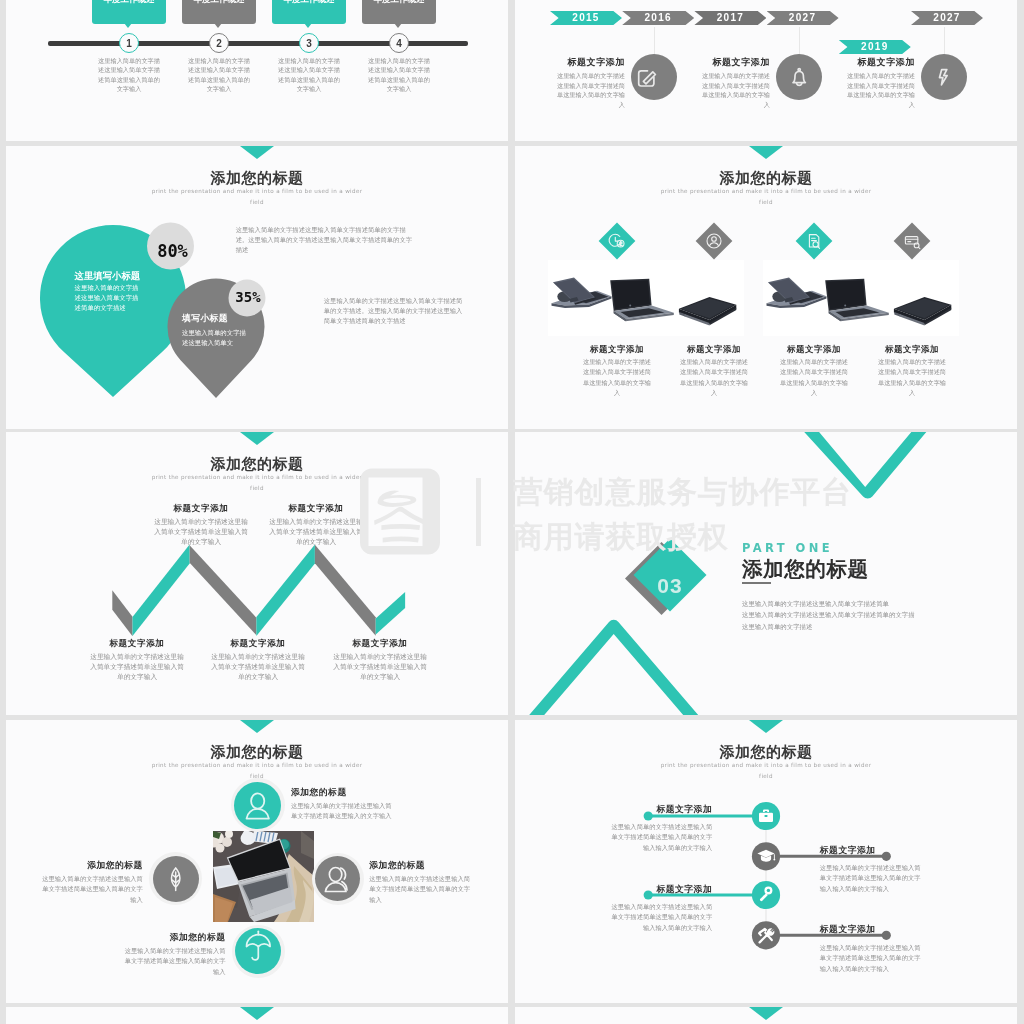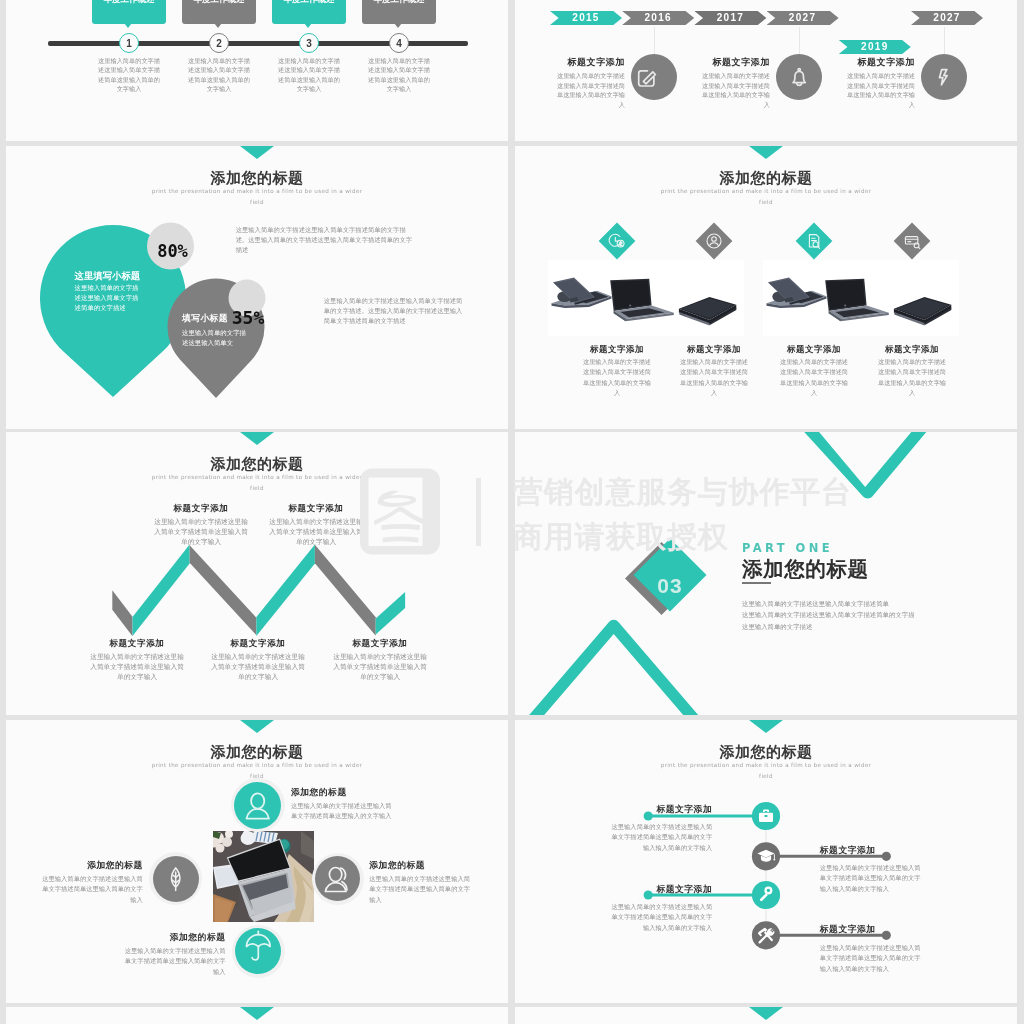--- a/index.html
+++ b/index.html
@@ -117,21 +117,21 @@
   <div class="s-title">添加您的标题</div>
   <div class="s-sub"><span>print the presentation and make it into a film to be used in a wider</span><br><span>field</span></div>
 
   <svg class="a" style="left:0;top:0" width="502" height="283">
     <path d="M 156.31 205.83 A 73 73 0 1 0 57.69 205.83 L 107 251 Z" fill="#2ec4b3"></path>
     <path d="M 245.42 214.13 A 48.5 48.5 0 1 0 174.58 214.13 L 210 252 Z" fill="#7f7f7f"></path>
     <circle cx="164.5" cy="100" r="23.5" fill="#dcdcdc"></circle>
     <circle cx="241" cy="152" r="18.5" fill="#dcdcdc"></circle>
   </svg>
   <div class="a pin-pct" style="left:143px;top:95px;width:47px;font-size:17px;">80%</div>
-  <div class="a pin-pct" style="left:223.5px;top:161px;width:37px;font-size:18px;">35%</div>
+  <div class="a pin-pct" style="left:223.5px;top:143px;width:37px;font-size:14px;">35%</div>
 
   <div class="a" style="left:68.6px;top:123.5px;width:100px;font-size:9.4px;font-weight:bold;color:#fff;letter-spacing:0px;">这里填写小标题</div>
   <div class="a" style="left:68.6px;top:136.5px;width:64px;font-size:6.4px;line-height:10.4px;color:#fff;">这里输入简单的文字描述这里输入简单文字描述简单的文字描述</div>
 
   <div class="a" style="left:176px;top:167px;width:100px;font-size:8.8px;font-weight:bold;color:#fff;letter-spacing:.4px;">填写小标题</div>
   <div class="a" style="left:176px;top:182px;width:64px;font-size:6.4px;line-height:10.4px;color:#fff;">这里输入简单的文字描述这里输入简单文</div>
 
   <div class="a desc" style="left:229.7px;top:79px;width:180px;font-size:6.3px;line-height:10.2px;">这里输入简单的文字描述这里输入简单文字描述简单的文字描述。这里输入简单的文字描述这里输入简单文字描述简单的文字描述</div>
   <div class="a desc" style="left:317.8px;top:150px;width:140px;font-size:6.3px;line-height:10.2px;">这里输入简单的文字描述这里输入简单文字描述简单的文字描述。这里输入简单的文字描述这里输入简单文字描述简单的文字描述</div>
 </div>

